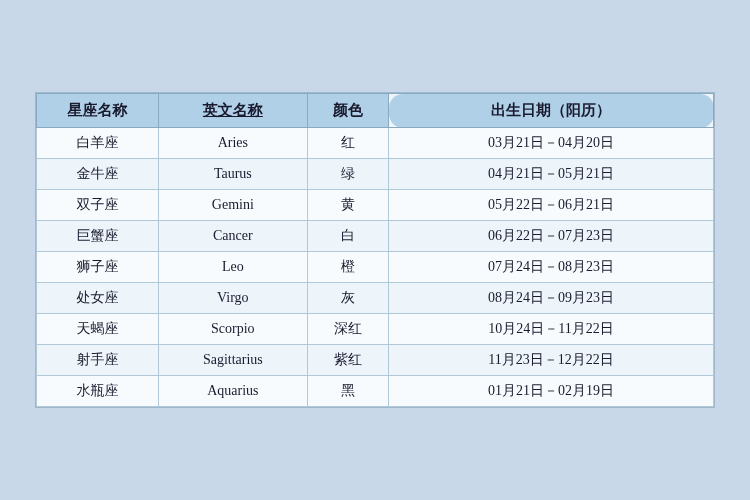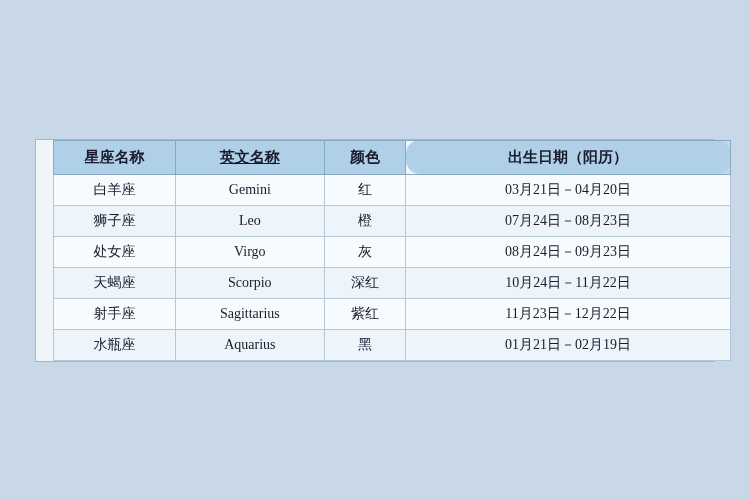--- a/index.html
+++ b/index.html
@@ -20,21 +20,20 @@
 
     .table-container {
       background-color: #f0f5fa;
       border: 1px solid #a0b8cc;
       width: 680px;
     }
 
     table {
       width: 100%;
       border-collapse: collapse;
-      margin-left: 17px;
     }
 
     thead tr th {
       background-color: #b0d0e8;
       border: 1px solid #88aac0;
       padding: 7px 10px;
       text-align: center;
       font-size: 15px;
       font-weight: bold;
       color: #1a1a2e;
@@ -67,23 +66,41 @@
       <tr>
         <th class="col-zh">星座名称</th>
         <th class="col-en">英文名称</th>
         <th class="col-color">颜色</th>
         <th class="col-date">出生日期（阳历）</th>
       </tr>
     </thead>
     <tbody id="table-body">
     <tr>
           <td>白羊座</td>
-          <td>Gemini</td>
+          <td>Aries</td>
           <td>红</td>
           <td>03月21日－04月20日</td>
+        </tr>
+        <tr>
+          <td>金牛座</td>
+          <td>Taurus</td>
+          <td>绿</td>
+          <td>04月21日－05月21日</td>
+        </tr>
+        <tr>
+          <td>双子座</td>
+          <td>Gemini</td>
+          <td>黄</td>
+          <td>05月22日－06月21日</td>
+        </tr>
+        <tr>
+          <td>巨蟹座</td>
+          <td>Cancer</td>
+          <td>白</td>
+          <td>06月22日－07月23日</td>
         </tr>
         <tr>
           <td>狮子座</td>
           <td>Leo</td>
           <td>橙</td>
           <td>07月24日－08月23日</td>
         </tr>
         <tr>
           <td>处女座</td>
           <td>Virgo</td>

